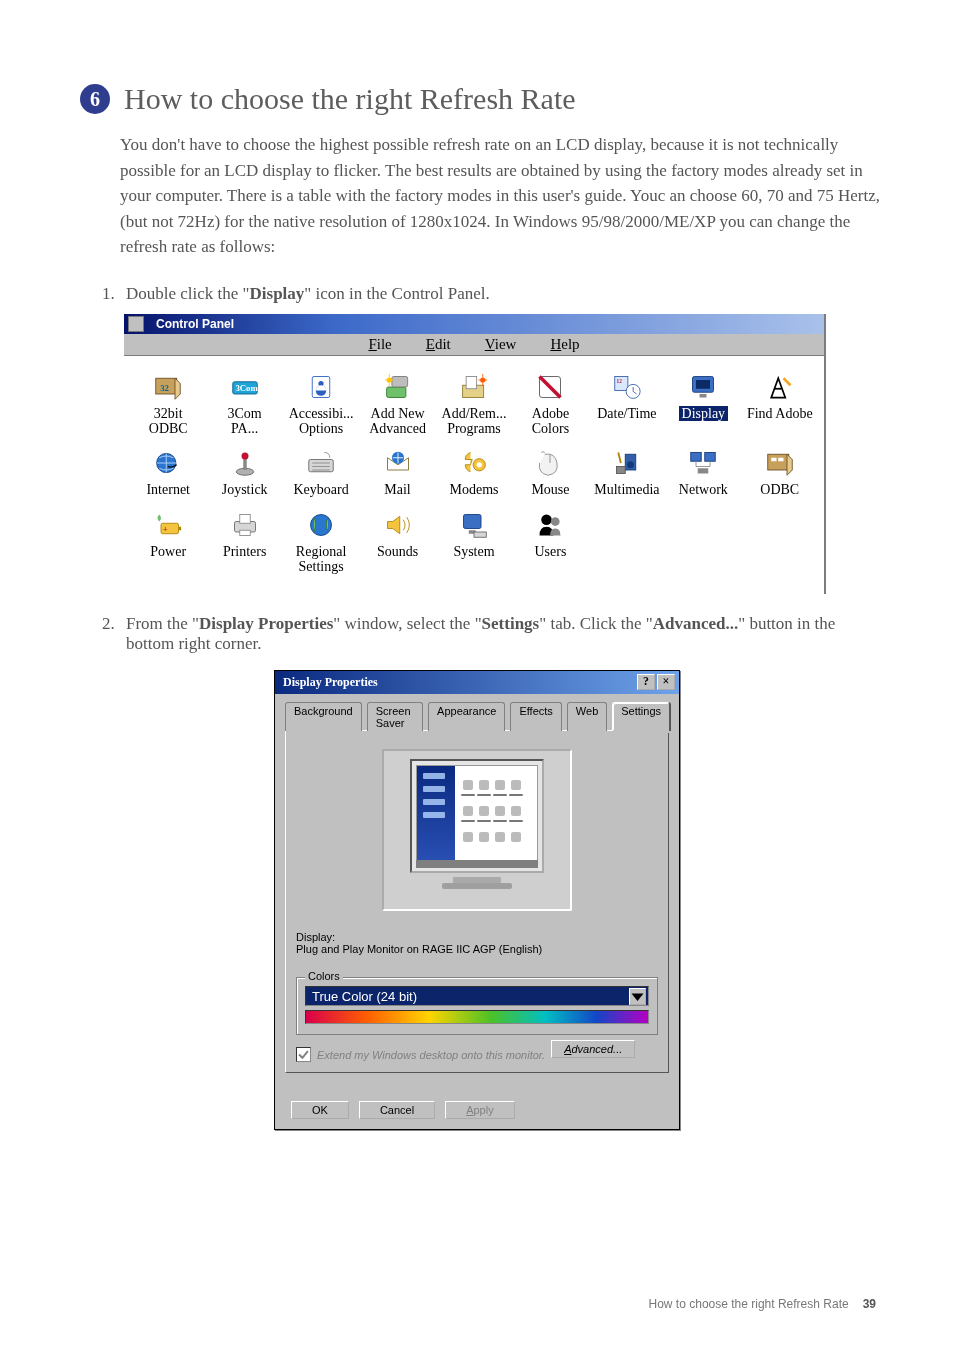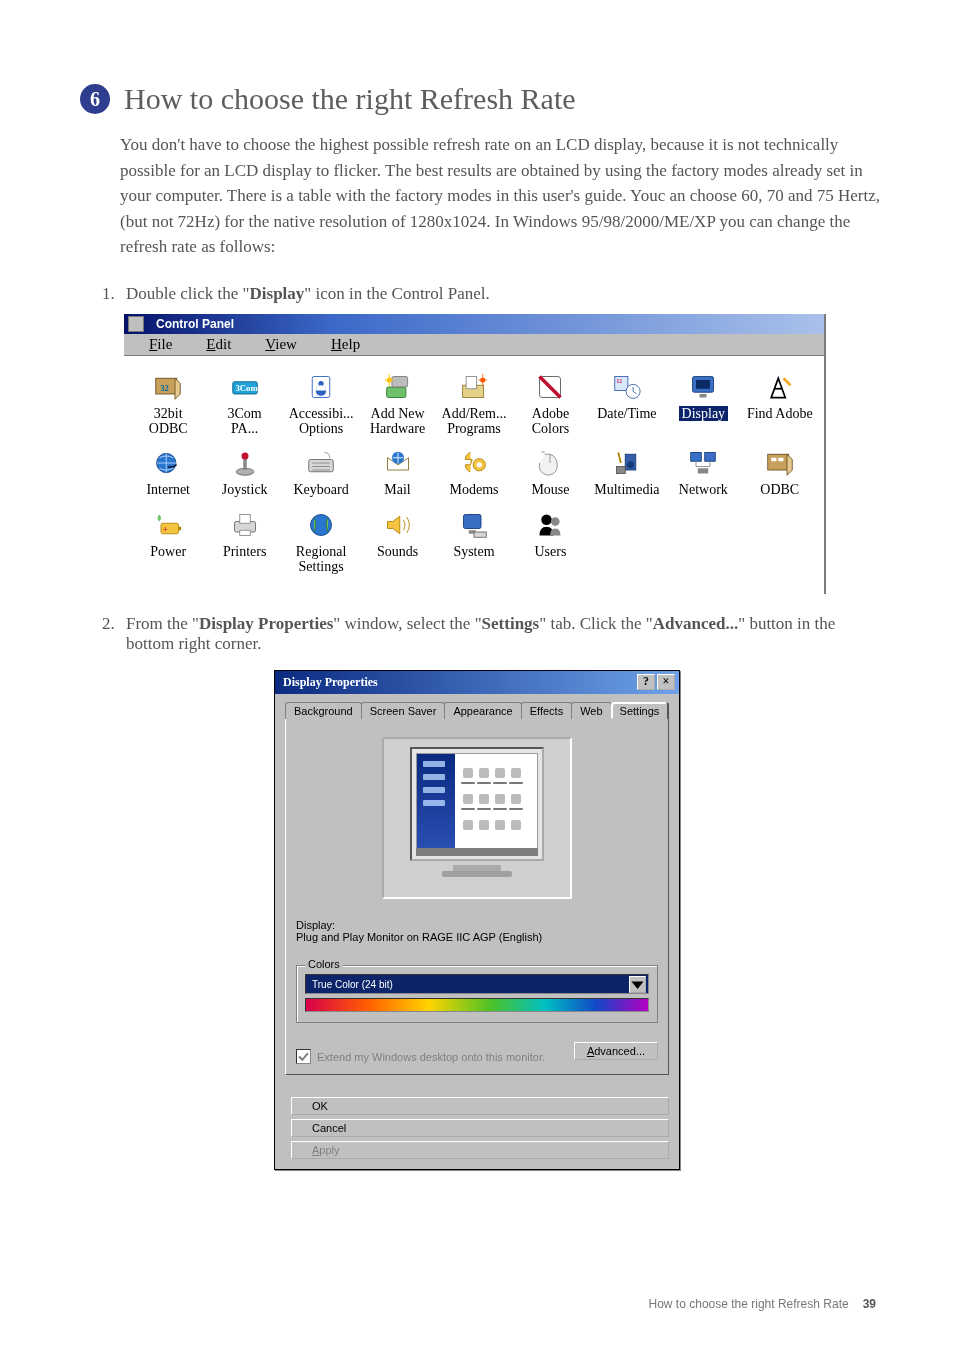--- a/index.html
+++ b/index.html
@@ -59,21 +59,21 @@
     color:#fff;font:700 12px/20px Tahoma,Arial;padding-left:32px;position:relative;
   }
   .win-title::before{
     content:"";position:absolute;left:4px;top:2px;width:14px;height:14px;
     background:#c0c0c0;border:1px solid #777;
   }
   .win-menu{
     background:var(--win-classic);
     border-bottom:1px solid #7c7c7c;
     display:flex;gap:34px;padding:2px 25px;
-    font:400 15px Georgia,serif;color:#000;
+    font:400 15px Georgia,serif;color:#000;justify-content:center;
   }
   .win-menu span{display:inline-block;}
   .win-menu u{text-decoration:underline;}
 
   .cp-grid{
     display:grid;
     grid-template-columns: repeat(9, 1fr);
     gap:8px 4px;
     padding:14px 8px 18px 8px;
     font:400 14px Georgia,serif;color:#000;
@@ -103,21 +103,21 @@
     color:#fff;font:700 12px Tahoma;
     padding:3px 4px 4px 8px;display:flex;align-items:center;
   }
   .dlg-title .spacer{flex:1}
   .dlg-title .wbtn{
     width:16px;height:14px;background:#c0c0c0;border:1px outset #fff;
     margin-left:2px;color:#000;font:700 12px/12px Tahoma;text-align:center;
   }
 
   .dlg-body{padding:8px 10px 10px;}
-  .tabs{display:flex;gap:0;margin-bottom:-1px;}
+  .tabs{display:flex;gap:6px;margin-bottom:-1px;}
   .tab{
     border:1px solid #808080;border-bottom:none;background:var(--win-classic);
     padding:2px 8px;font-size:11px;border-radius:3px 3px 0 0;margin-right:-1px;
   }
   .tab.active{
     background:var(--win-classic);
     position:relative;z-index:2;
     border-color:#fff #555 #c0c0c0 #fff;
     box-shadow:inset 1px 1px 0 #fff,1px 0 0 #555;
   }
@@ -156,40 +156,40 @@
   .grpbox{
     flex:1;border:1px solid #808080;box-shadow:inset 1px 1px 0 #fff;
     padding:8px 8px 10px;position:relative;margin-top:6px;
   }
   .grpbox .legend{
     position:absolute;top:-8px;left:8px;background:var(--win-classic);padding:0 3px;font-size:11px;
   }
   .colorsel{
     height:18px;background:#0b246a;color:#fff;border:1px inset #888;
     display:flex;align-items:center;justify-content:space-between;
-    padding:0 2px 0 6px;font-size:10px;margin-bottom:4px;
+    padding:0 2px 0 6px;font-size:13px;margin-bottom:4px;
   }
   .colorsel .caret{width:15px;height:15px;background:#c0c0c0;border:1px outset #fff;
     display:flex;align-items:center;justify-content:center;}
   .colorbar{height:12px;border:1px inset #888;
     background:linear-gradient(90deg,#d9004b,#ff5f00 18%,#ffd400 36%,#4cc226 54%,#00bfc3 70%,#1346c7 85%,#b400c3);}
   .slider-row{display:flex;align-items:center;justify-content:space-between;font-size:11px;}
   .slider{position:relative;width:110px;height:20px;}
   .track{position:absolute;left:0;right:0;top:10px;height:2px;background:#808080;box-shadow:0 1px 0 #fff;}
   .knob{position:absolute;top:3px;left:30px;width:10px;height:18px;background:#c0c0c0;border:1px outset #fff;}
   .sa-val{text-align:center;font-size:11px;margin-top:2px;}
   .chk-row{margin:12px 0 0;display:flex;align-items:center;gap:6px;font-size:11px;color:#808080;}
   .chk{width:13px;height:13px;border:1px inset #888;background:#fff;display:inline-flex;align-items:center;justify-content:center;}
   .chk svg{width:11px;height:11px;}
   .btn{
     display:inline-block;background:#c0c0c0;border:1px outset #fff;
     padding:2px 12px;font-size:11px;margin-left:6px;
   }
   .btn.disabled{color:#808080;}
-  .dlg-actions{display:flex;gap:4px;margin-top:22px;flex-direction:column;}
+  .dlg-actions{display:flex;gap:4px;margin-top:28px;}
   .dlg-actions .btn{padding:2px 20px;}
 
   .display-lbl{font-size:11px;margin-top:6px;}
 
   .footer{
     position:absolute;left:0;right:0;bottom:40px;
     display:flex;justify-content:flex-end;gap:14px;
     padding:0 78px;
     font:400 12px Arial,Helvetica,sans-serif;color:#777;
   }
@@ -266,21 +266,21 @@
           <div class="cp-ico">
             <svg viewBox="0 0 32 32">
               <rect x="3" y="16" width="22" height="12" rx="2" fill="#6fc06b" stroke="#2a7a2a"></rect>
               <rect x="9" y="4" width="18" height="12" rx="2" fill="#bdbdbd" stroke="#777"></rect>
               <circle cx="6" cy="8" r="3" fill="#ffc400"></circle>
               <path d="M6 1 v4 M6 11 v4 M1 8 h4 M11 8 h-4" stroke="#ffc400"></path>
             </svg>
           </div>
           <div class="cp-lbl">
             <span>Add New</span>
-            <span>Hardware</span>
+            <span>Advanced</span>
           </div>
         </div>
         <div class="cp-item">
           <div class="cp-ico">
             <svg viewBox="0 0 32 32">
               <rect x="3" y="14" width="24" height="14" fill="#e4d087" stroke="#8b7a33"></rect>
               <rect x="7" y="4" width="12" height="14" fill="#fff" stroke="#888"></rect>
               <circle cx="26" cy="8" r="3" fill="#ff5d00"></circle>
               <path d="M26 1v4M26 11v4M21 8h4M31 8h-4" stroke="#ff5d00"></path>
             </svg>
@@ -601,21 +601,21 @@
               <span class="caret">
                 <svg viewBox="0 0 10 10">
                     <polygon points="1,3 9,3 5,8" fill="#000"></polygon>
                   </svg>
               </span>
             </div>
             <div class="colorbar"></div>
           </div>
         </div>
 
-        <div style="display:flex;align-items:center;justify-content:space-between;margin-top:14px;">
+        <div style="display:flex;align-items:center;font-style:italic;">
           <div class="chk-row">
             <span class="chk">
                 <svg viewBox="0 0 10 10">
                   <polyline points="1,5 4,8 9,2" fill="none" stroke="#808080" stroke-width="1.8"></polyline>
                 </svg>
               </span>
             <span>Extend my Windows desktop onto this monitor.</span>
           </div>
           <span class="btn"><u>A</u>dvanced...</span>
         </div>

